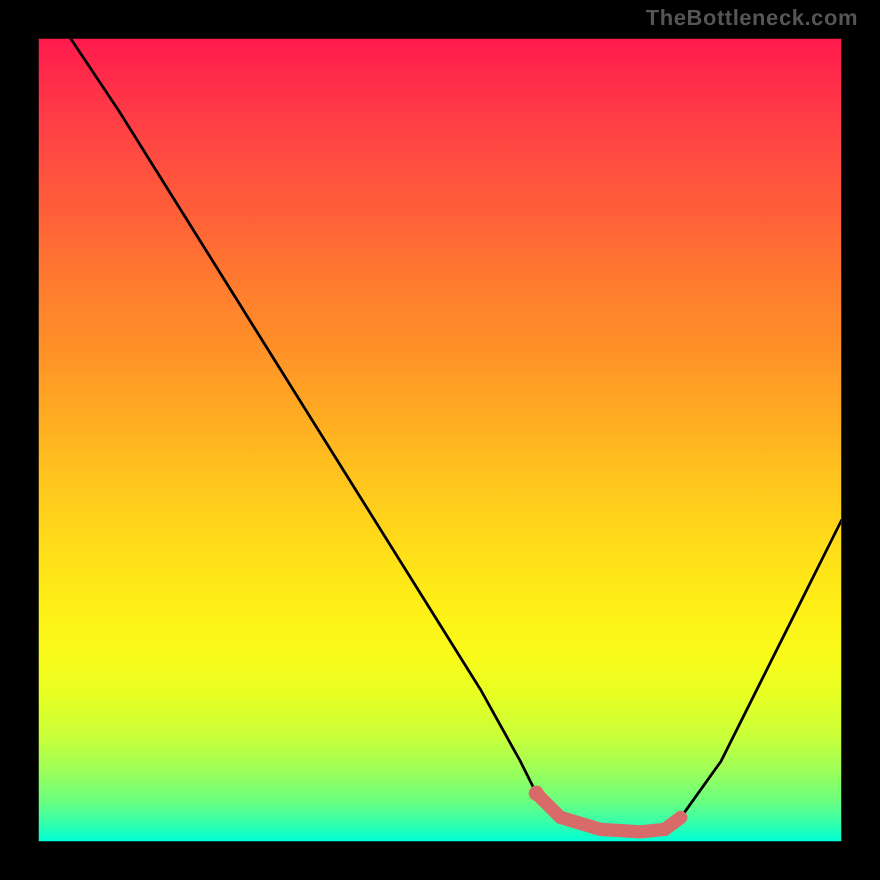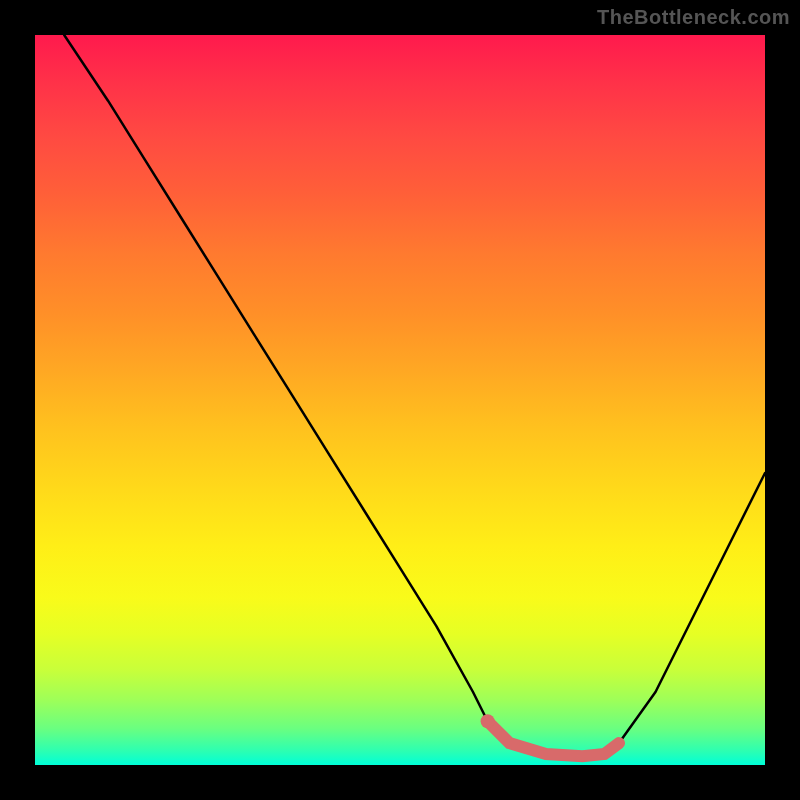--- a/index.html
+++ b/index.html
@@ -13,21 +13,21 @@
   }
   .container {
     position: relative;
     width: 800px;
     height: 800px;
     background: #000;
   }
   .watermark {
     position: absolute;
     top: 6px;
-    right: 10px;
+    right: 20px;
     color: #555;
     font-size: 20px;
     font-weight: bold;
     z-index: 10;
     letter-spacing: 0.5px;
   }
   .plot-area {
     position: absolute;
     left: 35px;
     top: 35px;

